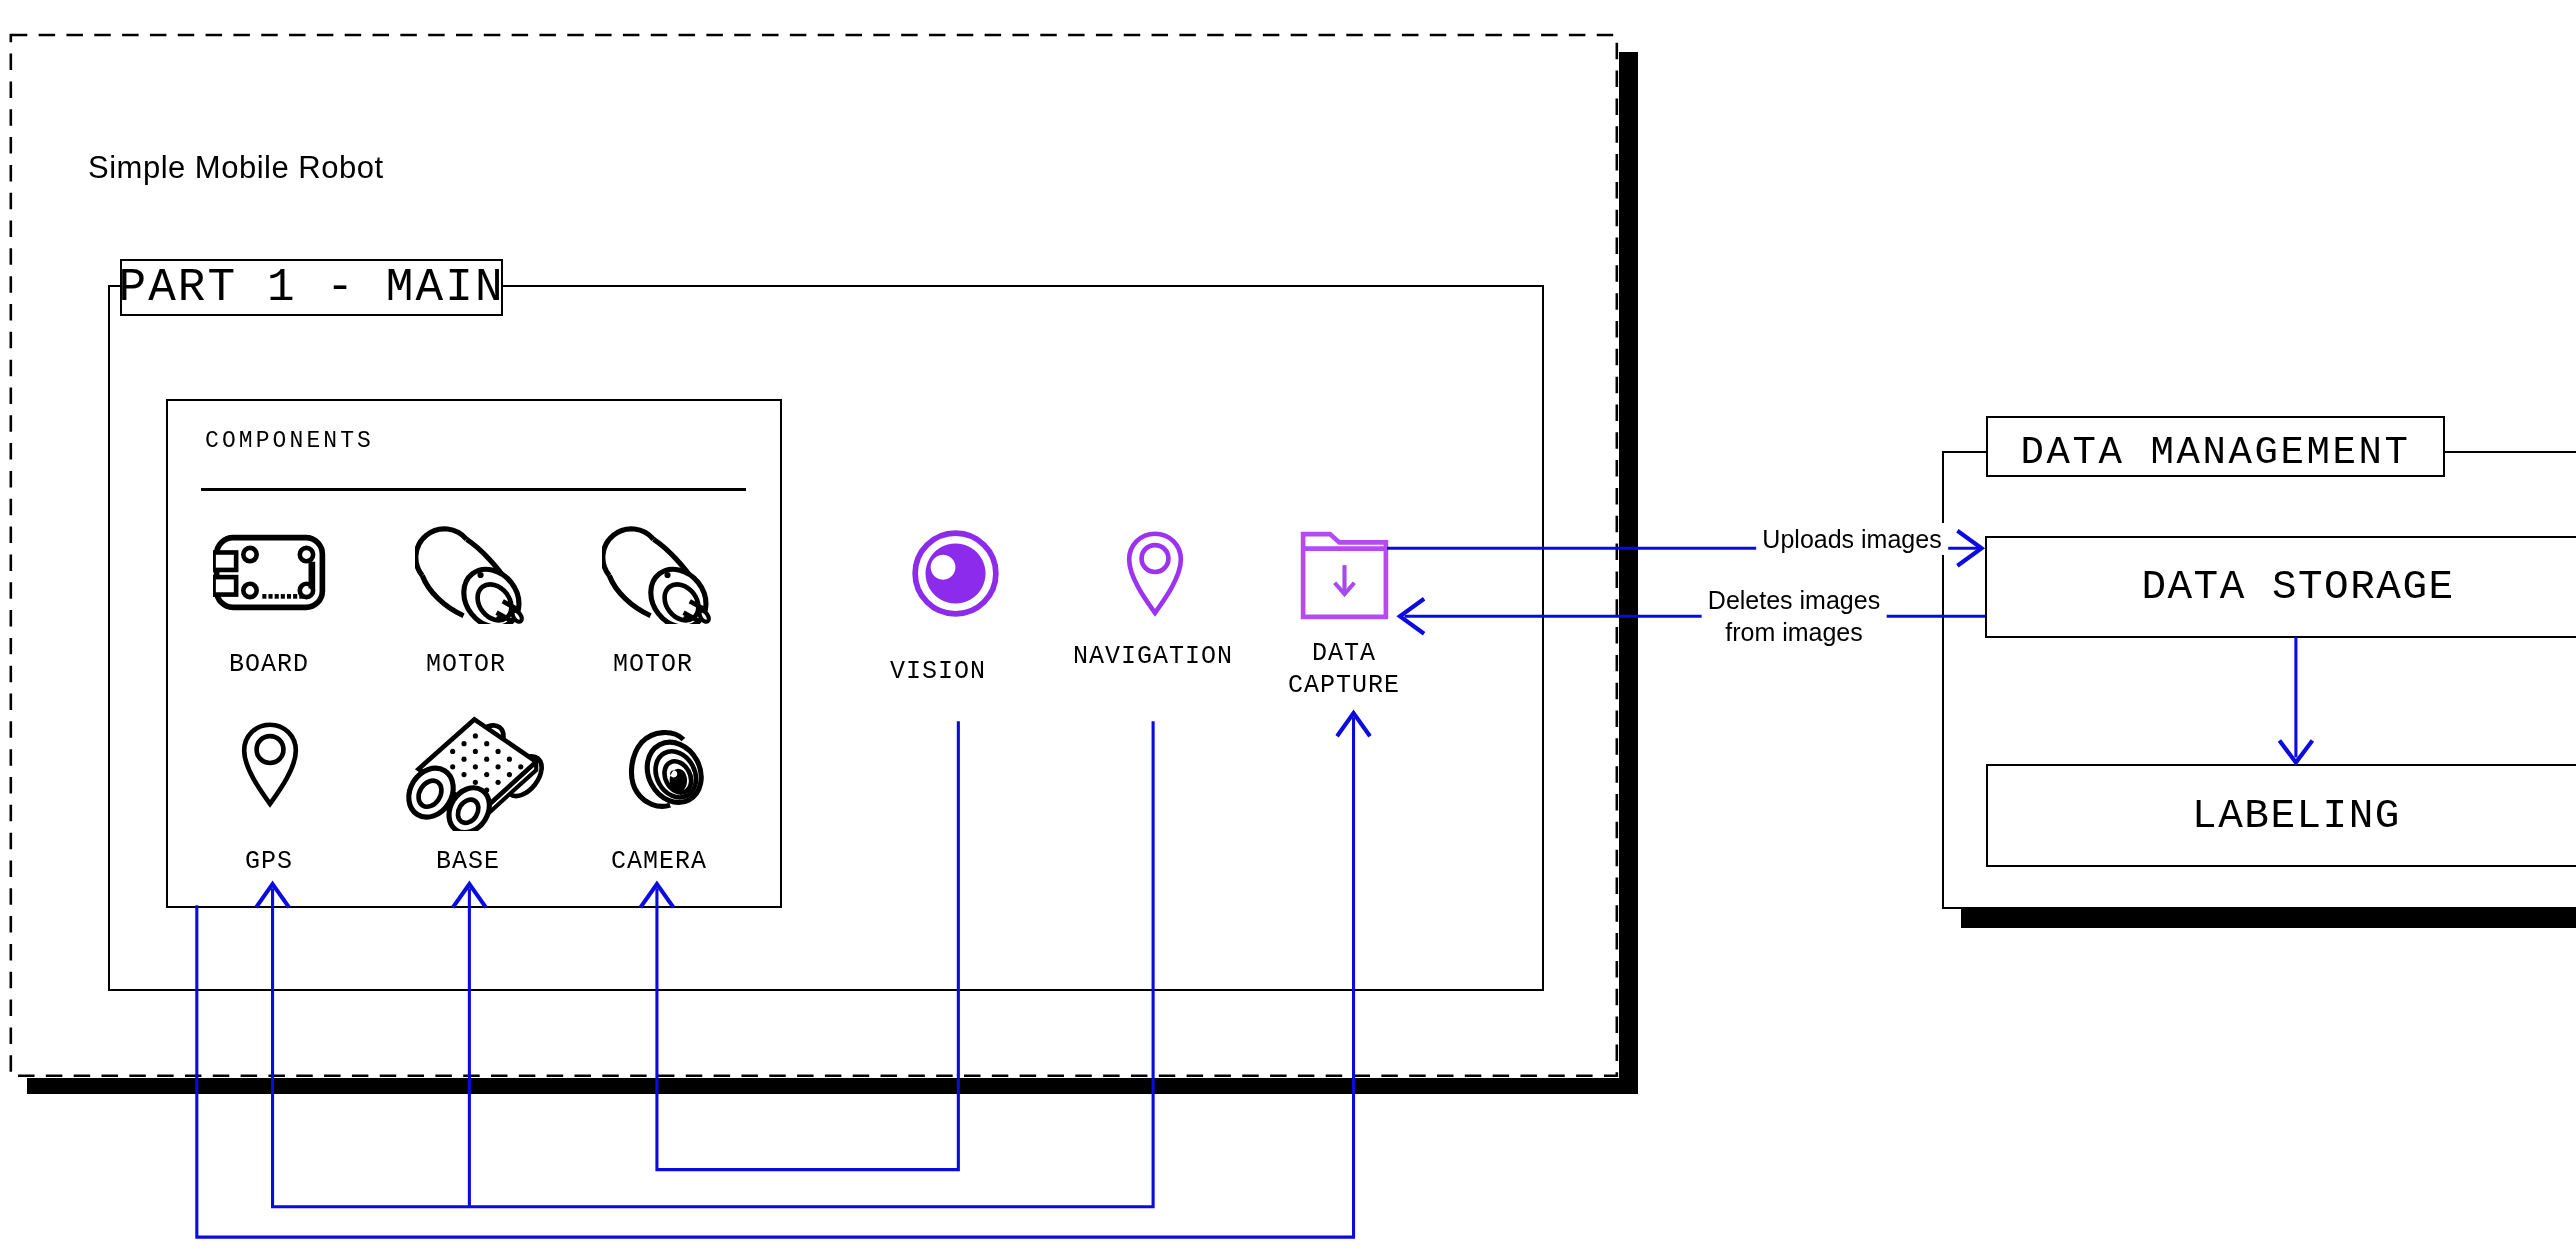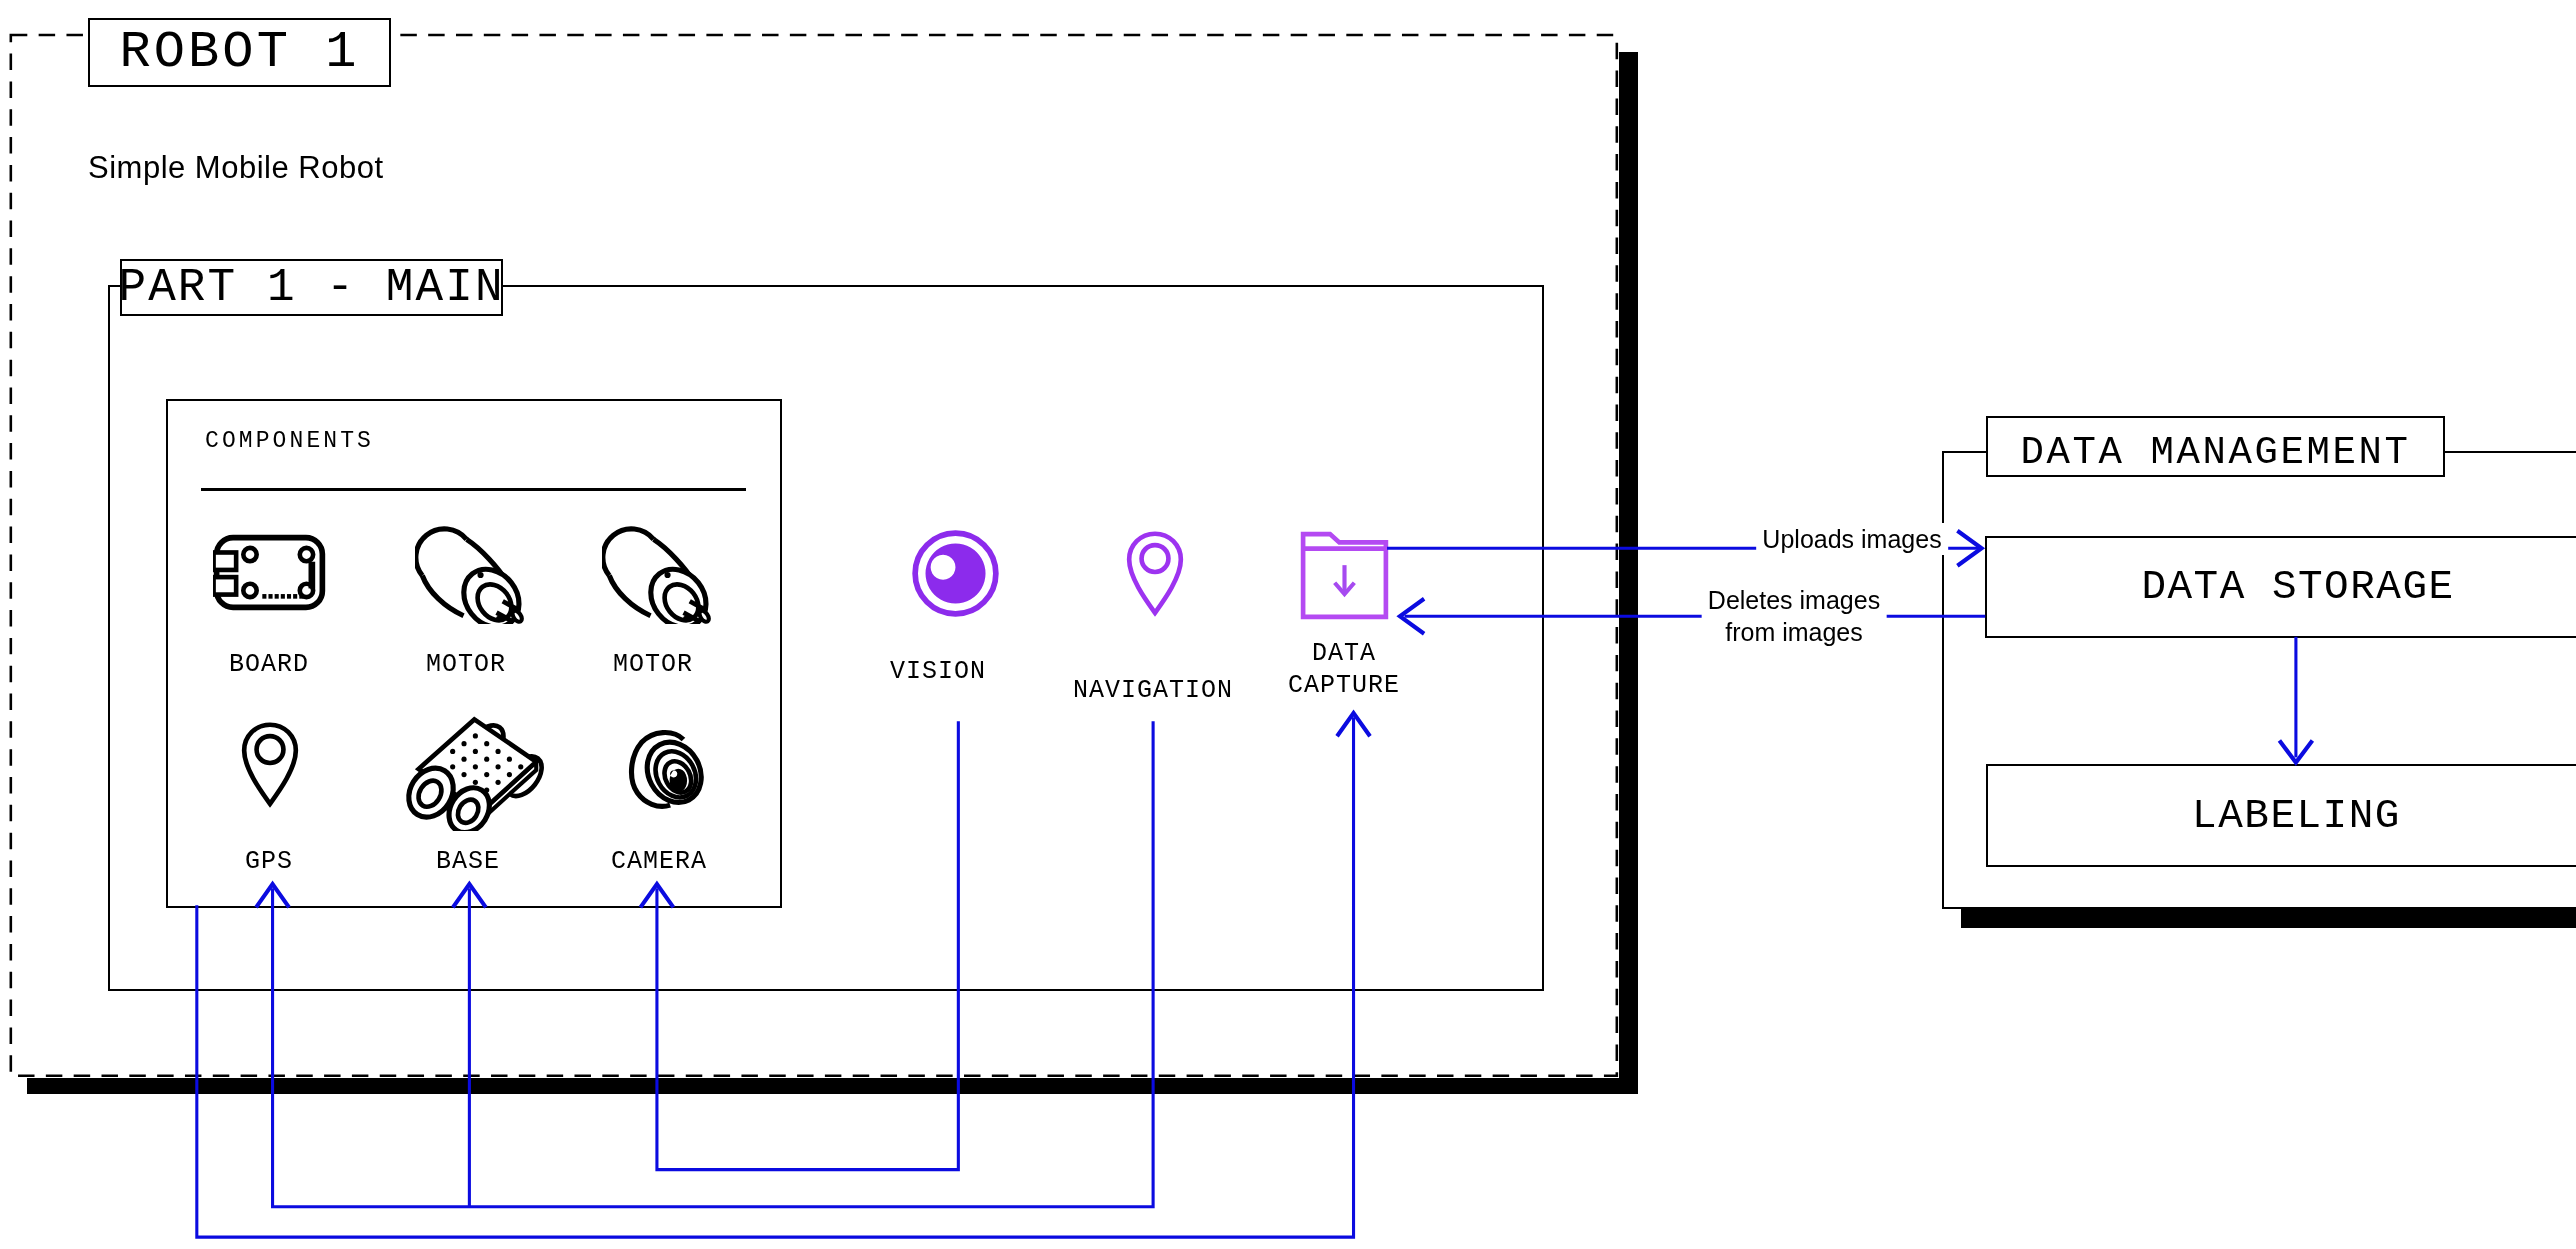--- a/index.html
+++ b/index.html
@@ -35,23 +35,20 @@
 
 <div id="stage">
 
   <svg id="dashedlayer" width="2857" height="1250" viewBox="0 0 5545 2426">
     <rect x="21" y="68" width="3117" height="2020" fill="none" stroke="#000" stroke-width="5" stroke-dasharray="32 22"></rect>
   </svg>
 
   <div class="abs shadow boxlayer" style="left:1619px;top:52px;width:18.5px;height:1042px;"></div>
   <div class="abs shadow boxlayer" style="left:27px;top:1078px;width:1611px;height:15.5px;"></div>
 
-  <div class="abs labelbox boxlayer mono t-robot" style="left:88px;top:18px;width:299px;height:65px;">
-    <span>ROBOT 1</span>
-  </div>
   <div class="abs sans t-sub boxlayer" style="left:88px;top:150px;">Simple Mobile Robot</div>
 
   <div class="abs frame boxlayer" style="left:108px;top:285px;width:1432px;height:702px;"></div>
   <div class="abs labelbox boxlayer mono t-part" style="left:120px;top:259px;width:379px;height:53px;border-width:2.1px;">
     <span>PART 1 - MAIN</span>
   </div>
 
   <div class="abs frame boxlayer" style="left:166px;top:399px;width:612px;height:505px;background:#fff;">
     <div class="abs mono t-section" style="left:37px;top:27px;">COMPONENTS</div>
     <div class="abs underline-rule" style="left:33px;top:87px;width:545px;"></div>
@@ -168,21 +165,21 @@
   </svg>
 
   <svg class="abs boxlayer" style="left:1300px;top:531px;" width="89" height="89" viewBox="0 0 172 172">
     <path d="M6,6 H58 L76,22 H166 V166 H6 Z" fill="none" stroke="#b44af2" stroke-width="9"></path>
     <path d="M6,34 H166" stroke="#b44af2" stroke-width="9"></path>
     <path d="M86,66 V118" stroke="#a64af0" stroke-width="8" fill="none"></path>
     <path d="M67,100 L86,122 L105,100" stroke="#a64af0" stroke-width="8" fill="none"></path>
   </svg>
 
   <div class="abs mono t-item center boxlayer" style="left:938px;top:657px;">VISION</div>
-  <div class="abs mono t-item center boxlayer" style="left:1153px;top:676px;">NAVIGATION</div>
+  <div class="abs mono t-item center boxlayer" style="left:1153px;top:642px;">NAVIGATION</div>
   <div class="abs mono t-item center boxlayer" style="left:1344px;top:638px;width:144px;margin-left:-72px;transform:none;line-height:32px;">DATA CAPTURE</div>
 
   <div class="abs shadow boxlayer" style="left:1961px;top:906px;width:706px;height:21.6px;"></div>
 
   <div class="abs frame boxlayer" style="left:1942px;top:451px;width:705px;height:454px;background:#fff;"></div>
   <div class="abs labelbox boxlayer mono t-dm" style="left:1986px;top:416px;width:455px;height:57px;border-width:2.1px;align-items:flex-end;">
     <span>DATA MANAGEMENT</span>
   </div>
 
   <div class="abs labelbox boxlayer mono t-node" style="left:1985px;top:536px;width:622px;height:98px;">

